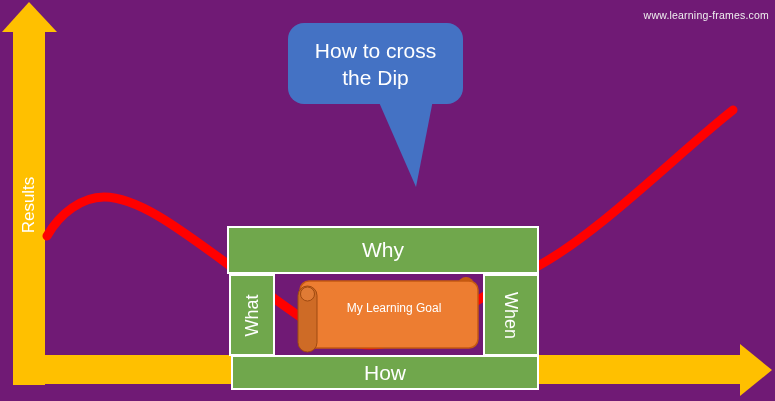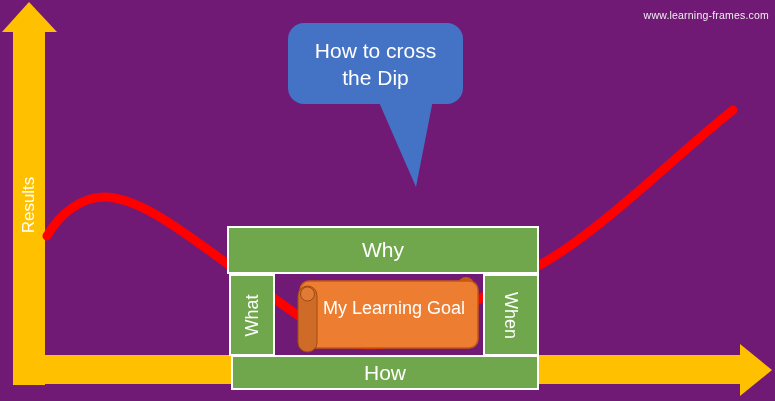--- a/index.html
+++ b/index.html
@@ -26,21 +26,21 @@
   .results-label{left:13px;top:120px;width:32px;height:170px;font-size:17px;}
   .results-label span{transform:rotate(-90deg);}
   .bubble-text{left:288px;top:23px;width:175px;height:81px;
     flex-direction:column;font-size:21px;line-height:27px;}
   .why-label{left:228px;top:227px;width:310px;height:46px;font-size:21px;}
   .how-label{left:232px;top:356px;width:306px;height:33px;font-size:21px;}
   .what-label{left:230px;top:275px;width:44px;height:80px;font-size:18px;}
   .what-label span{transform:rotate(-90deg);}
   .when-label{left:484px;top:275px;width:54px;height:80px;font-size:18px;}
   .when-label span{transform:rotate(90deg);}
-  .goal-label{left:310px;top:281px;width:168px;height:54px;font-size:18px;}
+  .goal-label{left:310px;top:281px;width:168px;height:54px;font-size:12px;}
 </style>
 </head>
 <body>
 
 <div class="stage">
 
   <svg width="775" height="401" viewBox="0 0 775 401">
 
     <rect x="13" y="28" width="32" height="357" fill="#FFC000"></rect>
     <polygon points="29,2 57,32 2,32" fill="#FFC000"></polygon>

